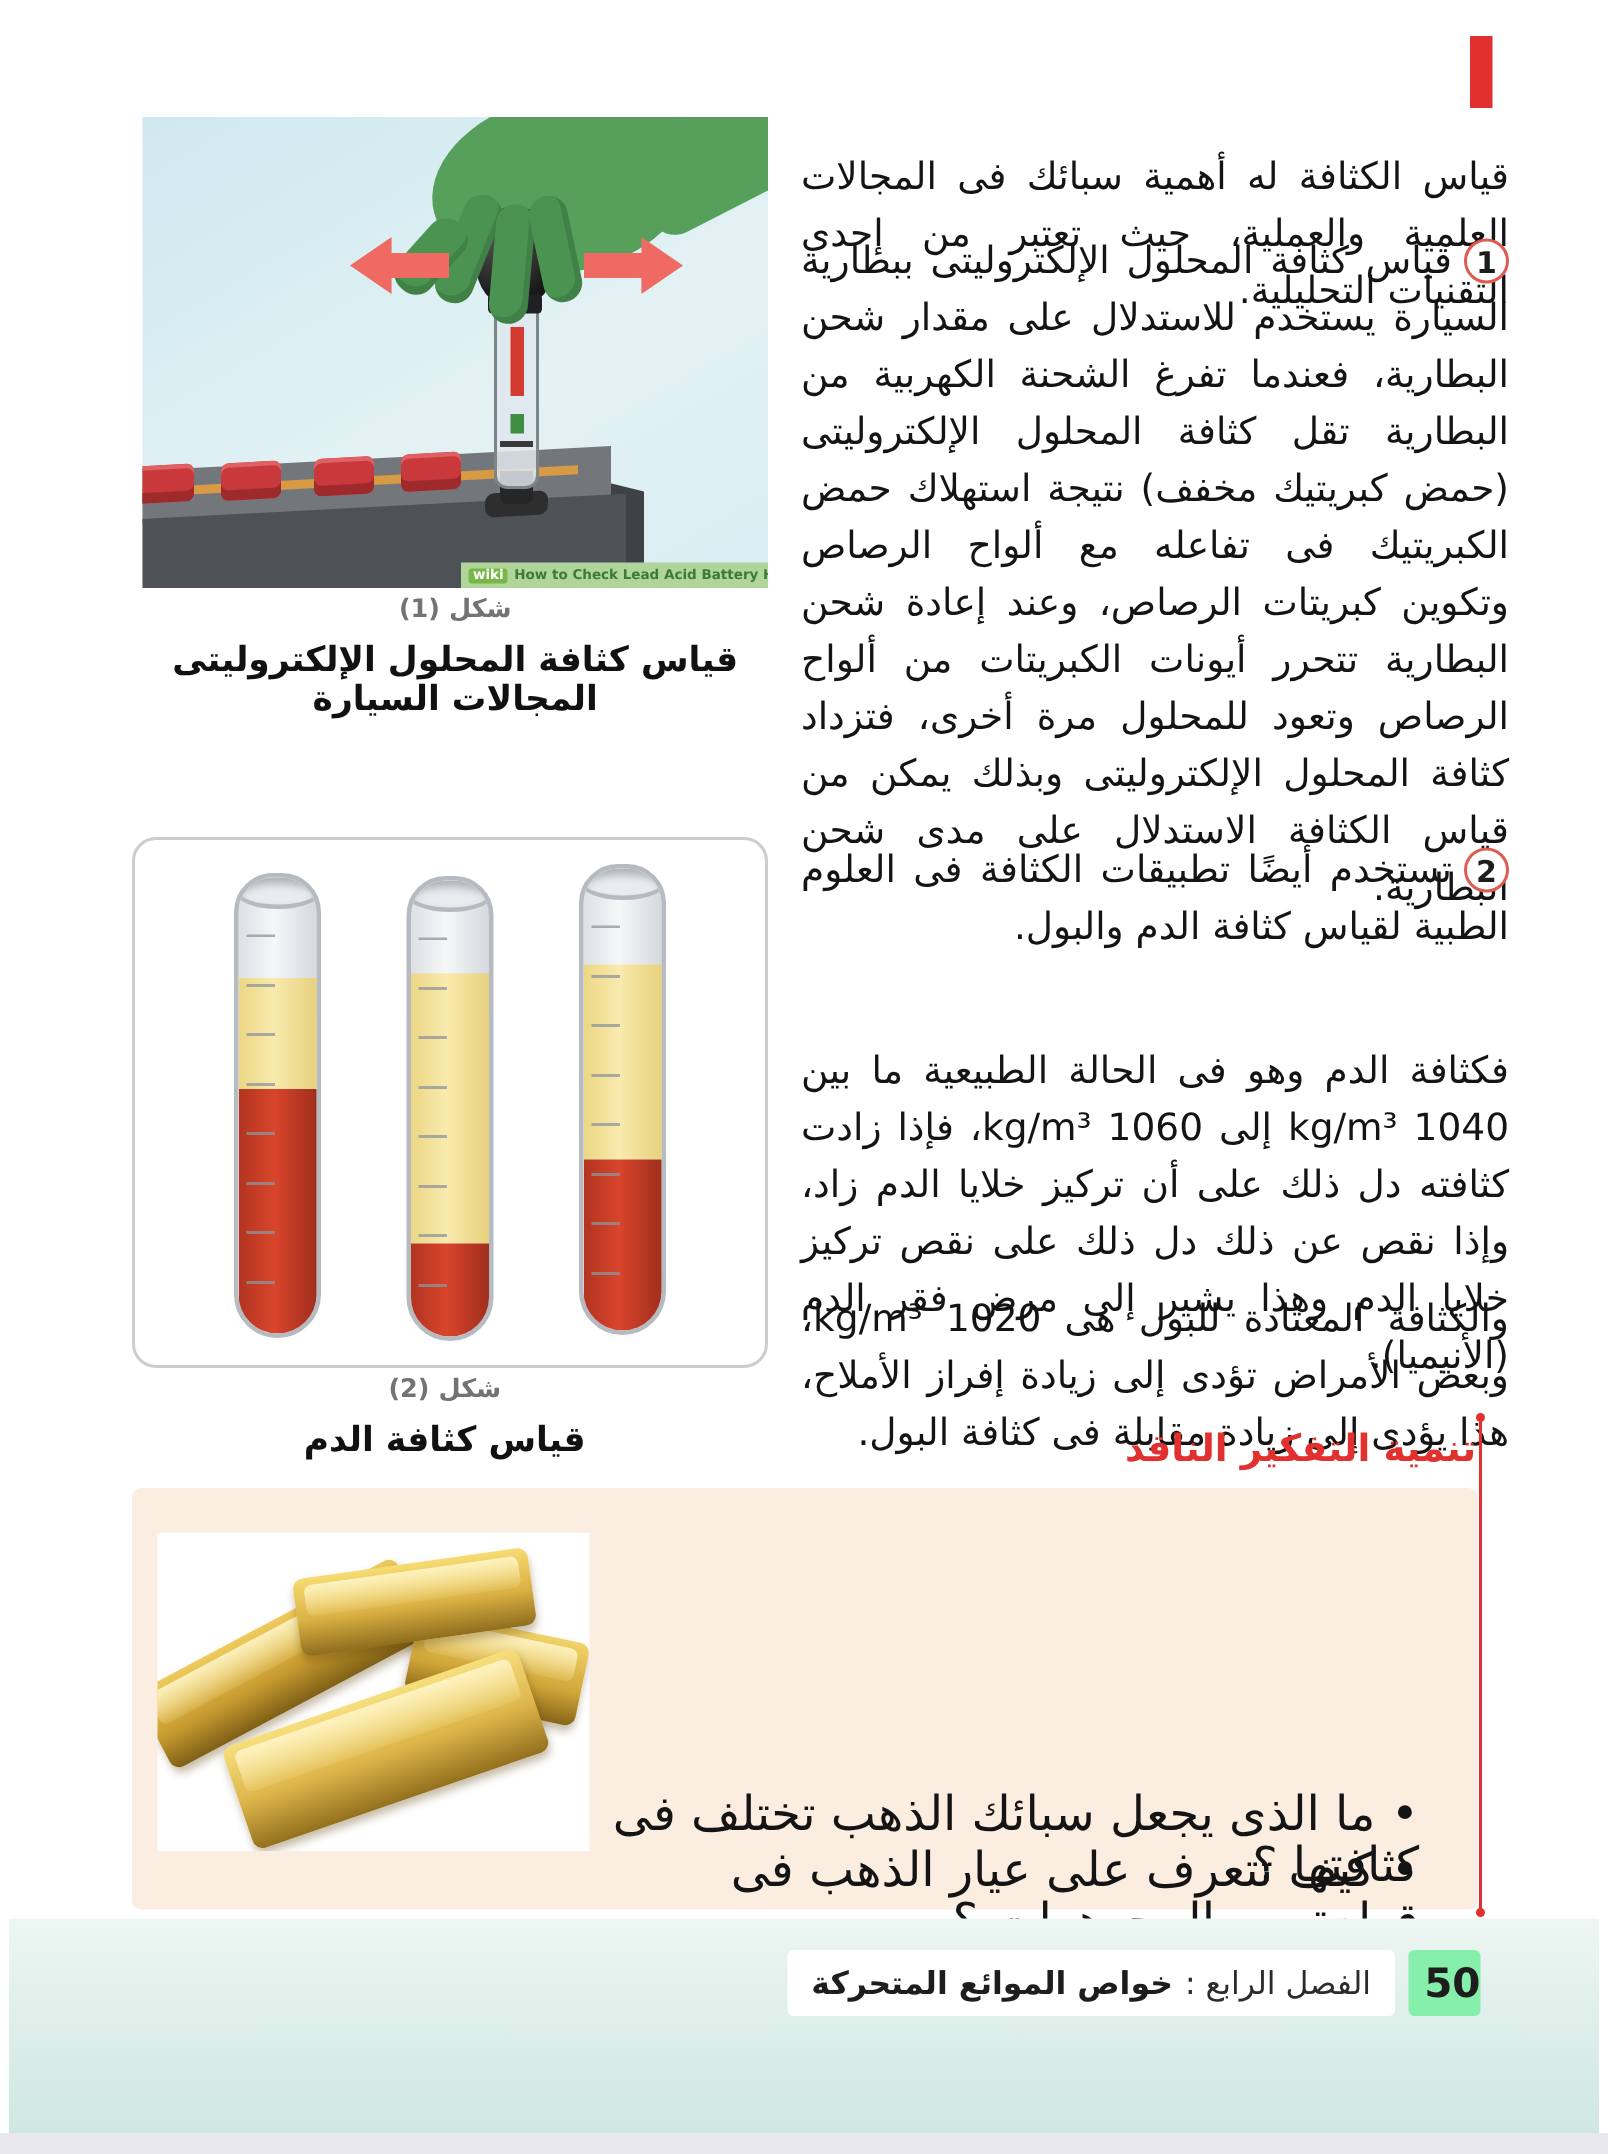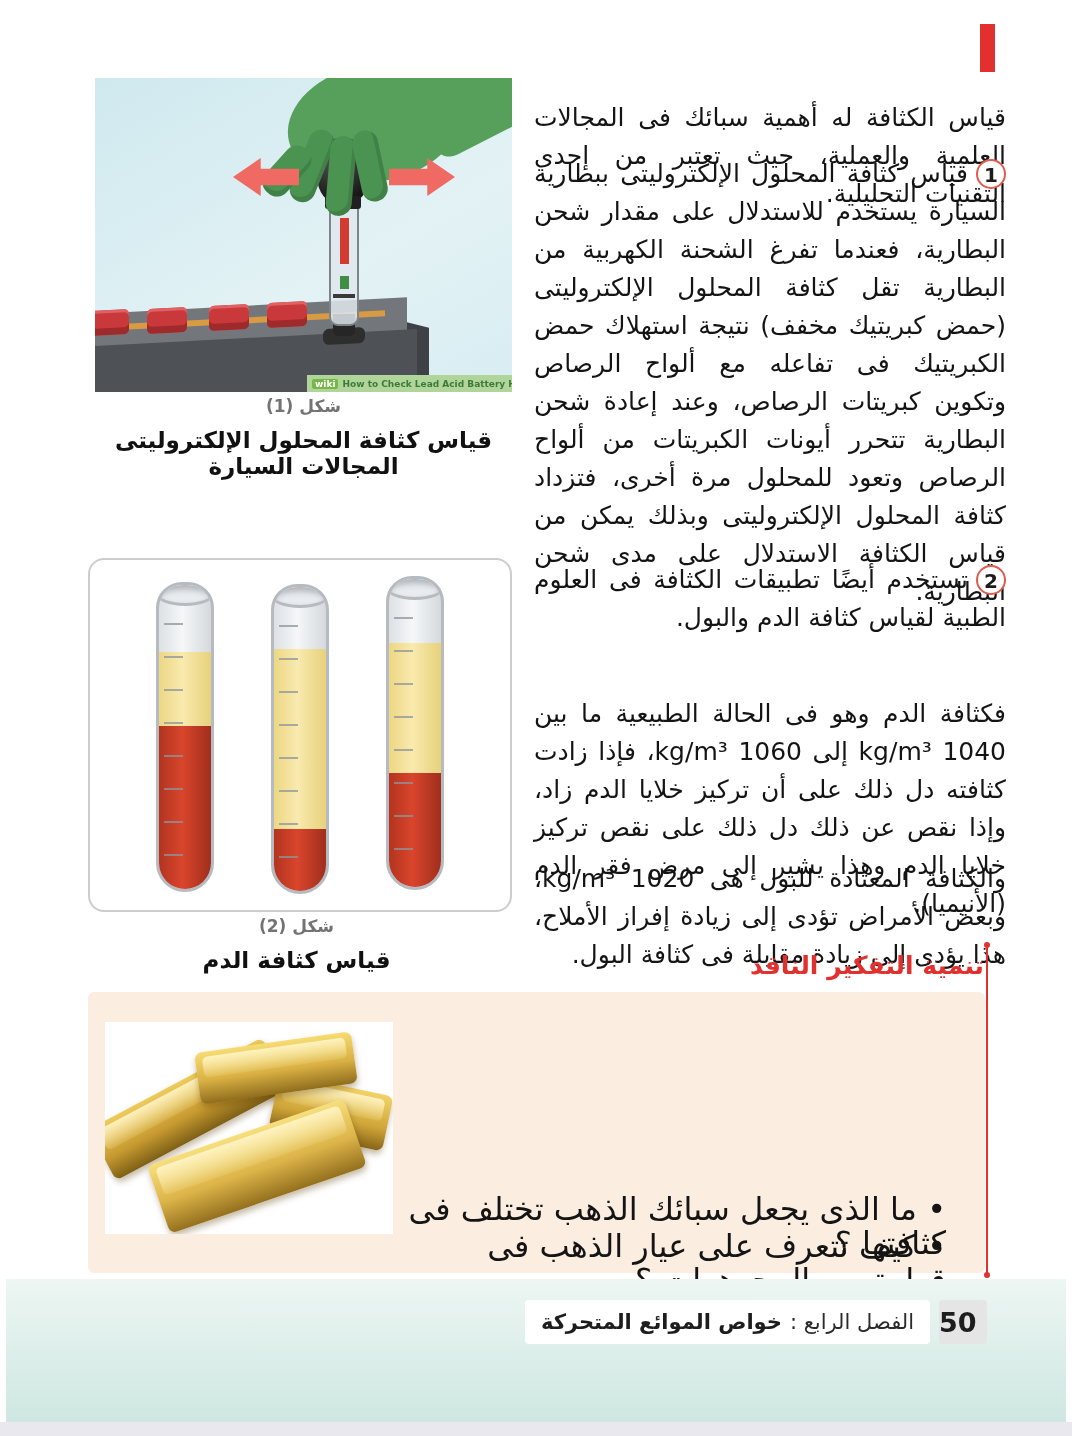--- a/index.html
+++ b/index.html
@@ -107,22 +107,22 @@
   .crit-text{position:absolute;right:100px;top:1006px;width:568px;font-size:24px;line-height:35px;text-align:justify;color:#141414;}
   .crit-bullet{position:absolute;right:100px;width:568px;font-size:32px;line-height:34px;text-align:right;padding-right:26px;box-sizing:border-box;color:#141414;}
   .cb1{top:1192px;} .cb2{top:1229px;}
   
   .footer-band{position:absolute;left:6px;right:6px;top:1279px;height:143px;
                background:linear-gradient(180deg,#edf6f3 0%,#dceee9 55%,#cfe7e1 100%);}
   .bottom-strip{position:absolute;left:0;right:0;bottom:0;height:14px;background:#e8e8ee;}
   .chapter-box{position:absolute;right:142px;top:1300px;height:44px;background:#fff;border-radius:4px;
                display:flex;align-items:center;gap:8px;padding:0 16px;font-size:21px;color:#2b2b2b;}
   .chapter-title{font-weight:bold;color:#1d1d1d;}
-  .pageno-box{position:absolute;right:85px;top:1300px;width:48px;height:44px;background:#e5e5e5;border-radius:4px;
-              display:flex;align-items:center;justify-content:flex-end;font-size:27px;font-weight:bold;color:#1d1d1d;}
+  .pageno-box{position:absolute;right:85px;top:1300px;width:48px;height:44px;background:#86efac;border-radius:4px;
+              display:flex;align-items:center;justify-content:flex-start;font-size:27px;font-weight:bold;color:#1d1d1d;}
 </style>
 </head>
 <body>
 
 <div class="page">
 
   <div class="hdr-bar"></div>
 
   <p class="para intro">قياس الكثافة له أهمية سبائك فى المجالات العلمية والعملية، حيث تعتبر من إحدى التقنيات التحليلية.</p>
 

